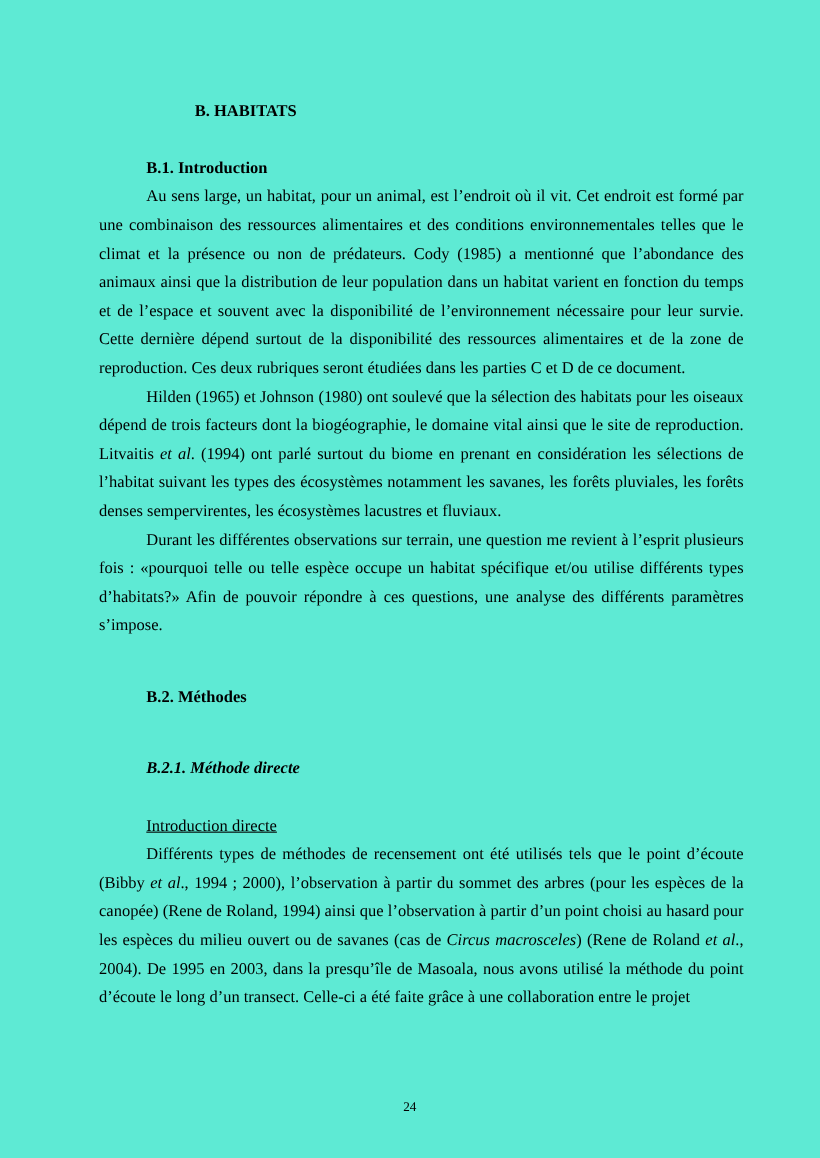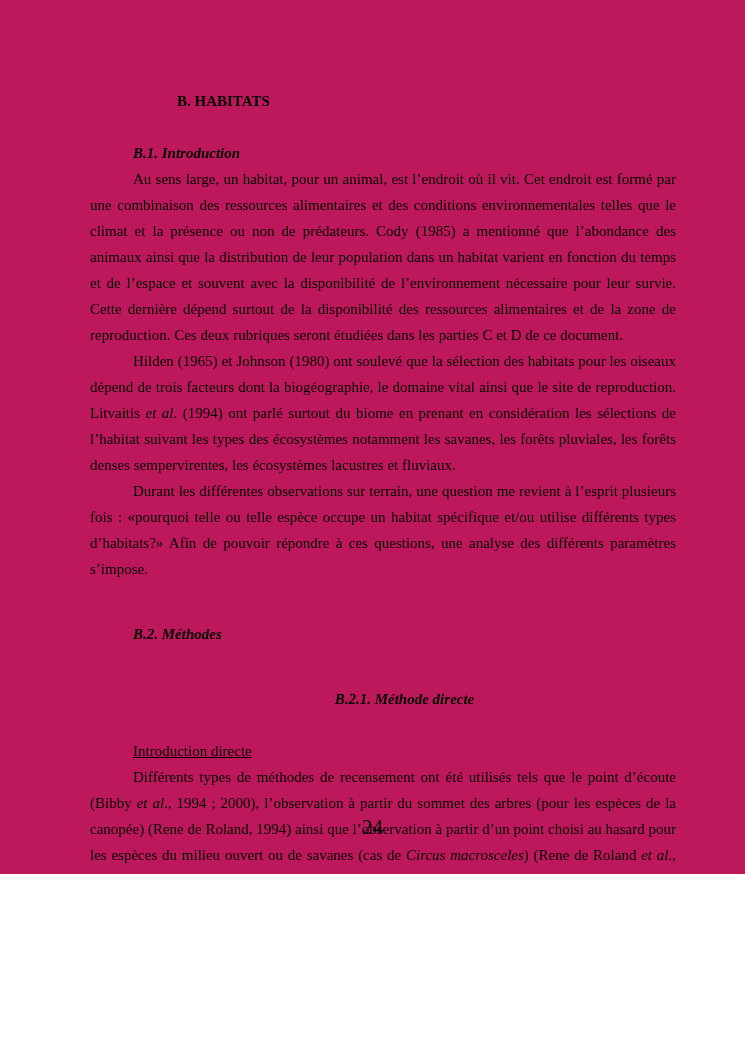--- a/index.html
+++ b/index.html
@@ -5,59 +5,58 @@
   * { margin: 0; padding: 0; box-sizing: border-box; }
   html, body { background: #ffffff; }
   body {
     width: 745px;
     height: 1053px;
     font-family: "Liberation Serif", "DejaVu Serif", serif;
   }
   .page {
     position: relative;
     width: 745px;
-    height: 874px;
-    background: #be185d;
+    height: 1053px;
+    background: #5eead4;
     color: #000000;
     font-size: 15px;
     line-height: 26px;
     padding: 88px 69px 0 90px;
     overflow: hidden;
   }
   .main-heading {
     font-size: 15px;
     font-weight: bold;
     margin-left: 87px;
     margin-bottom: 26px;
   }
   .sec-heading {
     font-size: 15px;
     font-weight: bold;
     margin-left: 43px;
-    font-style: italic;
   }
   .sec-heading.gap-above { margin-top: 39px; }
-  .sec-heading.italic { font-style: italic; text-align: center; }
+  .sec-heading.italic { font-style: italic; }
   .sec-heading.gap-below { margin-bottom: 26px; }
   .sub-label {
     margin-left: 43px;
     text-decoration: underline;
   }
   .para {
     text-align: justify;
     text-indent: 43px;
   }
   .para em { font-style: italic; }
   .page-number {
     position: absolute;
     bottom: 34px;
     left: 0;
     width: 745px;
     text-align: center;
-    font-size: 21px;
+    font-size: 12px;
     line-height: 26px;
   }
 </style>
 </head>
 <body>
 
 <div class="page">
 
   <h1 class="main-heading">B. HABITATS</h1>
 

